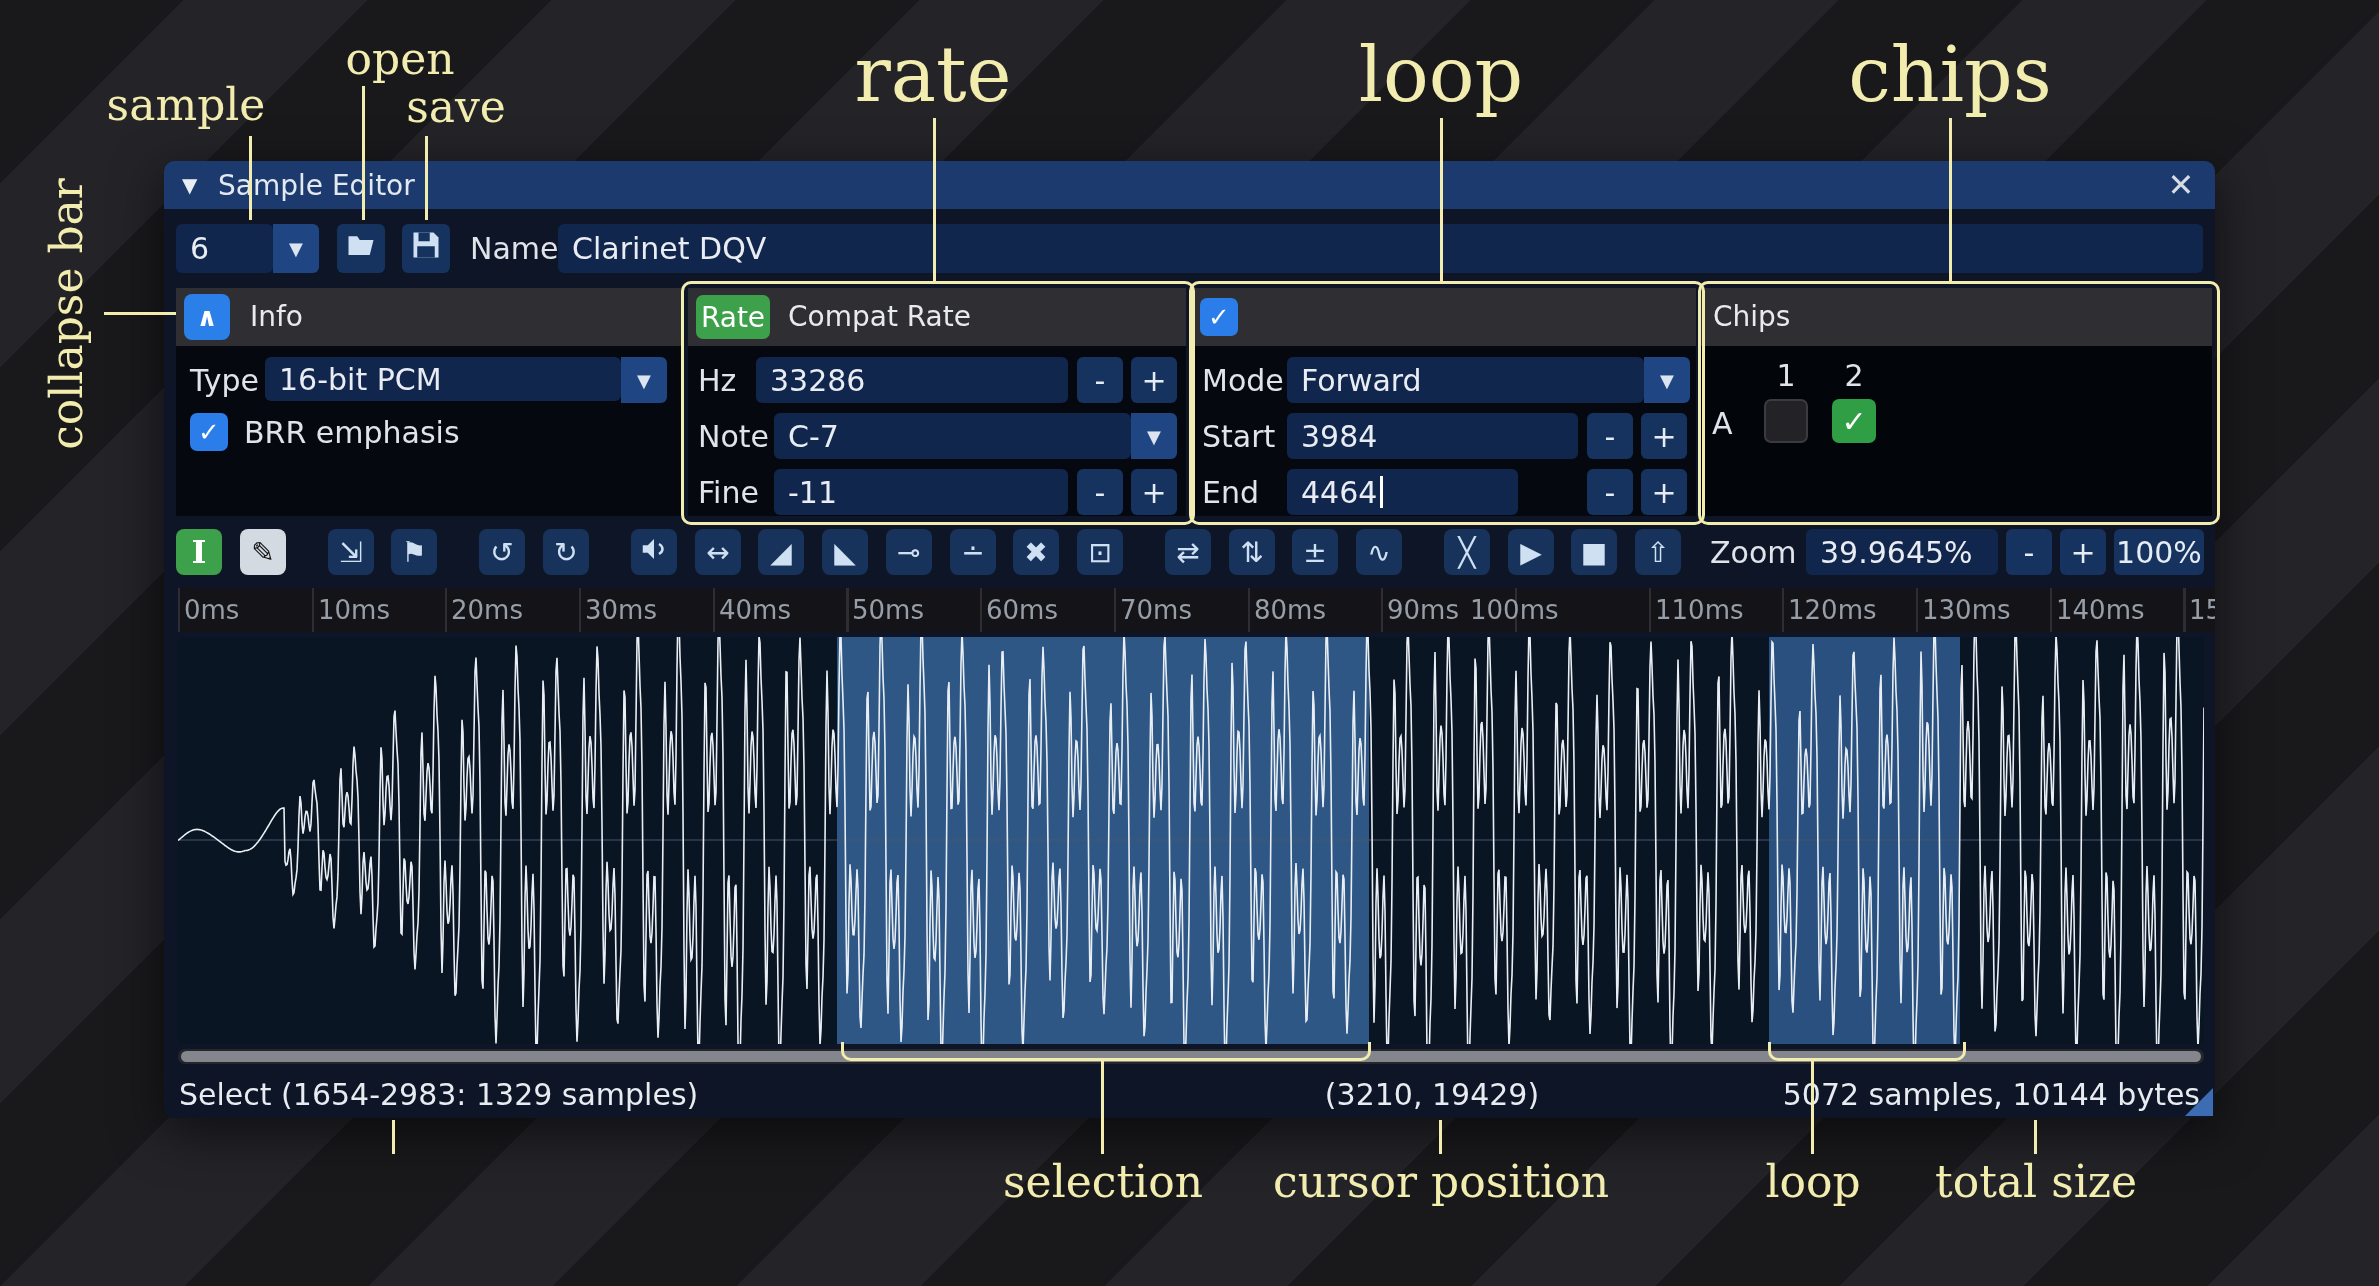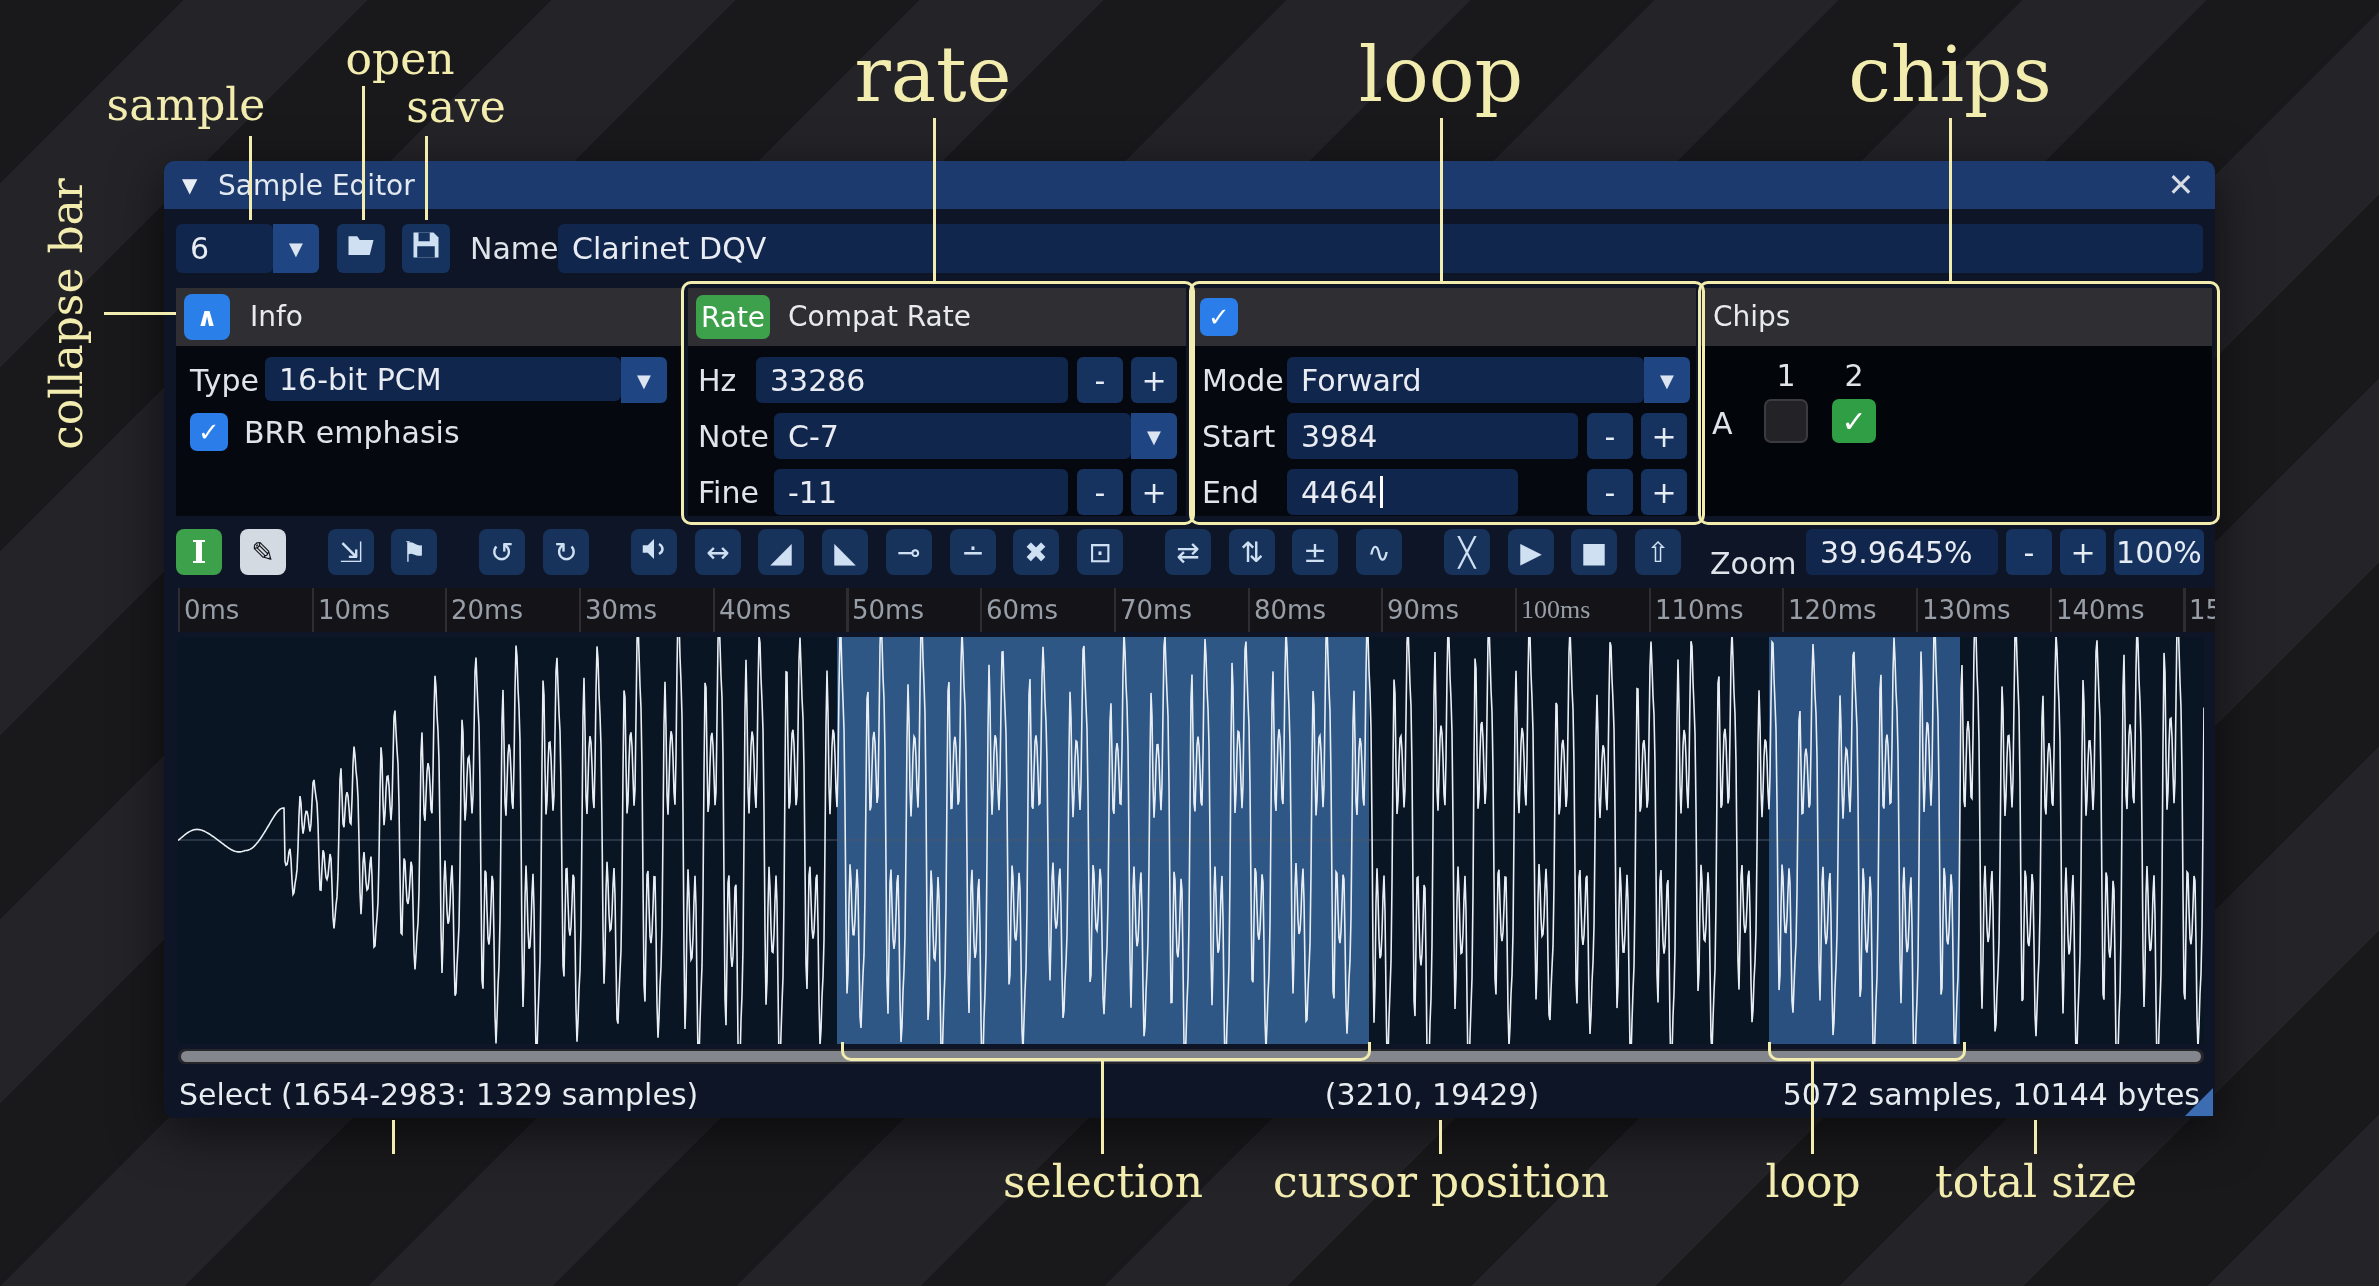--- a/index.html
+++ b/index.html
@@ -209,39 +209,39 @@
         </div>
       <div class="tbtn" style="left:1344px;">
           <span>▶</span>
         </div>
       <div class="tbtn" style="left:1407px;">
           <span>■</span>
         </div>
       <div class="tbtn" style="left:1471px;">
           <span>⇧</span>
         </div>
-      <div class="lbl" style="left:1546px;top:12px;height:46px;">Zoom</div>
+      <div class="lbl" style="left:1546px;top:1px;height:46px;">Zoom</div>
       <div class="field" style="left:1642px;top:1px;width:192px;height:46px;">39.9645%</div>
       <div class="sbtn" style="left:1842px;top:1px;width:46px;height:46px;">-</div>
       <div class="sbtn" style="left:1896px;top:1px;width:46px;height:46px;">+</div>
       <div class="sbtn" style="left:1950px;top:1px;width:90px;height:46px;">100%</div>
     </div>
 
     <div id="ruler">
       <span class="rlabel" style="left:6px;">0ms</span>
       <span class="rlabel" style="left:140px;">10ms</span>
       <span class="rlabel" style="left:273px;">20ms</span>
       <span class="rlabel" style="left:407px;">30ms</span>
       <span class="rlabel" style="left:541px;">40ms</span>
       <span class="rlabel" style="left:674px;">50ms</span>
       <span class="rlabel" style="left:808px;">60ms</span>
       <span class="rlabel" style="left:942px;">70ms</span>
       <span class="rlabel" style="left:1076px;">80ms</span>
       <span class="rlabel" style="left:1209px;">90ms</span>
-      <span class="rlabel" style="left:1343px;font-family:Liberation Serif, serif;">100ms</span>
+      <span class="rlabel" style="left:1292px;">100ms</span>
       <span class="rlabel" style="left:1477px;">110ms</span>
       <span class="rlabel" style="left:1610px;">120ms</span>
       <span class="rlabel" style="left:1744px;">130ms</span>
       <span class="rlabel" style="left:1878px;">140ms</span>
       <span class="rlabel" style="left:2011px;">150ms</span>
     </div>
 
     <div id="wave">
       <div id="sel-overlay" class="overlay" style="left: 659px; width: 532px;"></div>
       <div id="loop-overlay" class="overlay" style="left: 1591px; width: 191px;"></div>

